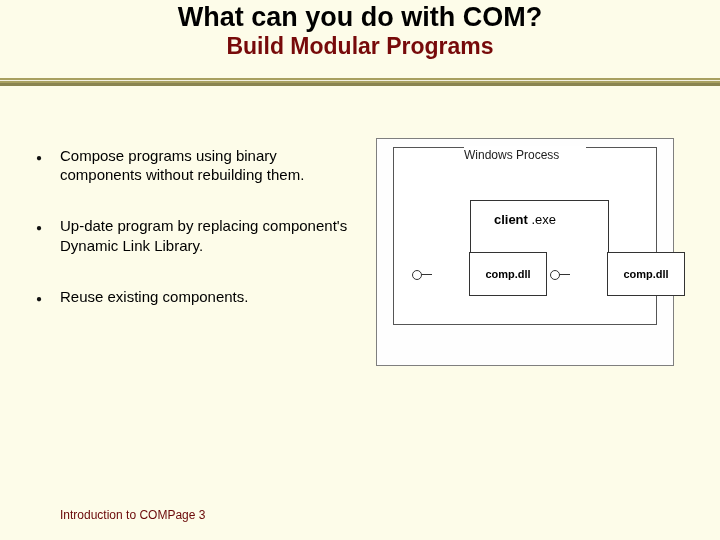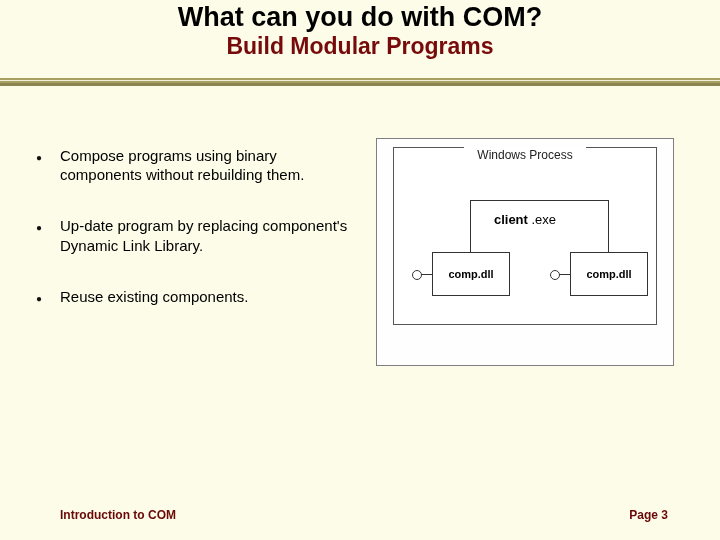--- a/index.html
+++ b/index.html
@@ -80,21 +80,21 @@
     right: 16px;
     bottom: 40px;
     border: 1px solid #555;
     background: #fff;
   }
   .process-label {
     position: absolute;
     top: -2px;
     left: 0;
     right: 0;
-    text-align: center;
+    text-align: left;
     font-size: 12px;
     color: #222;
     background: #fff;
     padding: 2px 0;
     margin: 0 70px;
   }
   .client-label {
     position: absolute;
     top: 34px;
     left: 0;
@@ -109,20 +109,21 @@
     position: absolute;
     width: 78px;
     height: 44px;
     border: 1px solid #333;
     background: #fff;
     font-size: 11px;
     display: flex;
     align-items: center;
     justify-content: center;
     font-weight: bold;
+    margin-left: 37px;
   }
   .comp-left { left: 38px; top: 104px; }
   .comp-right { left: 176px; top: 104px; }
   .lolli {
     position: absolute;
     width: 18px;
     height: 1px;
   }
   .lolli::before {
     content: "";
@@ -152,23 +153,22 @@
   }
   .v1 { left: 76px; top: 52px; width: 1px; height: 52px; }
   .v2 { left: 214px; top: 52px; width: 1px; height: 52px; }
   .h1 { left: 76px; top: 52px; height: 1px; width: 138px; }
   .footer {
     position: absolute;
     bottom: 18px;
     left: 0;
     right: 0;
     display: flex;
-    justify-content: space-between;
+    justify-content: flex-start;
     padding: 0 52px 0 60px;
-    font-weight: bold;
   }
   .footer-left {
     font-size: 12px;
     color: #6a0808;
   }
   .footer-right {
     font-size: 12px;
     color: #6a0808;
   }
 </style>

